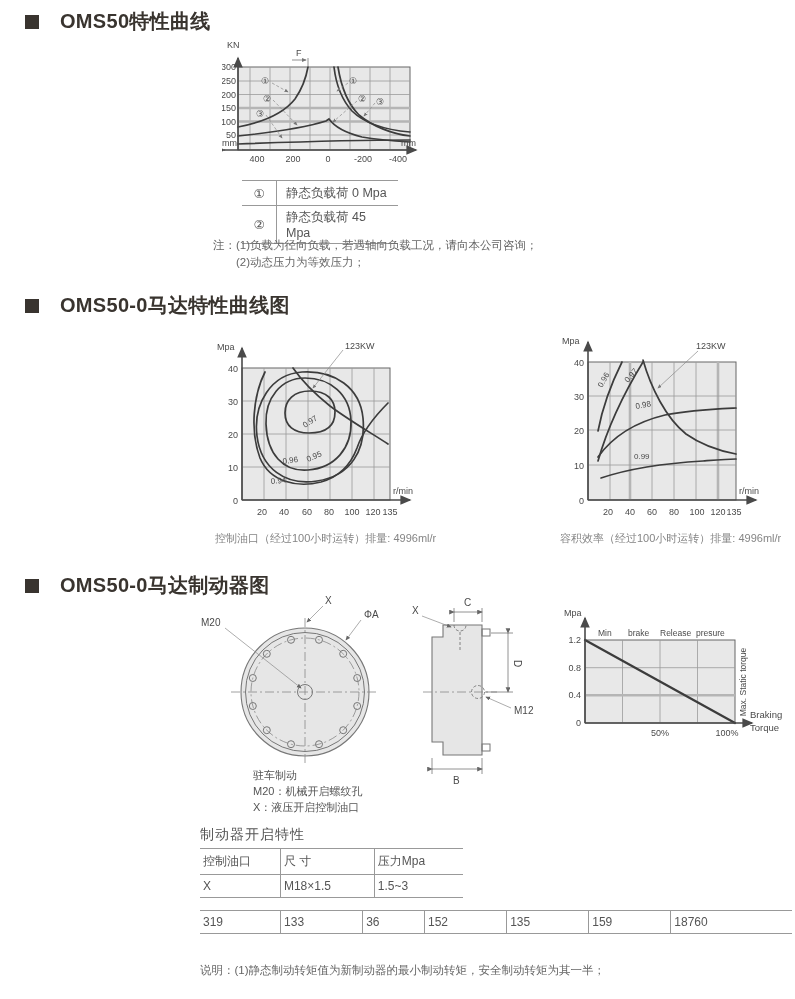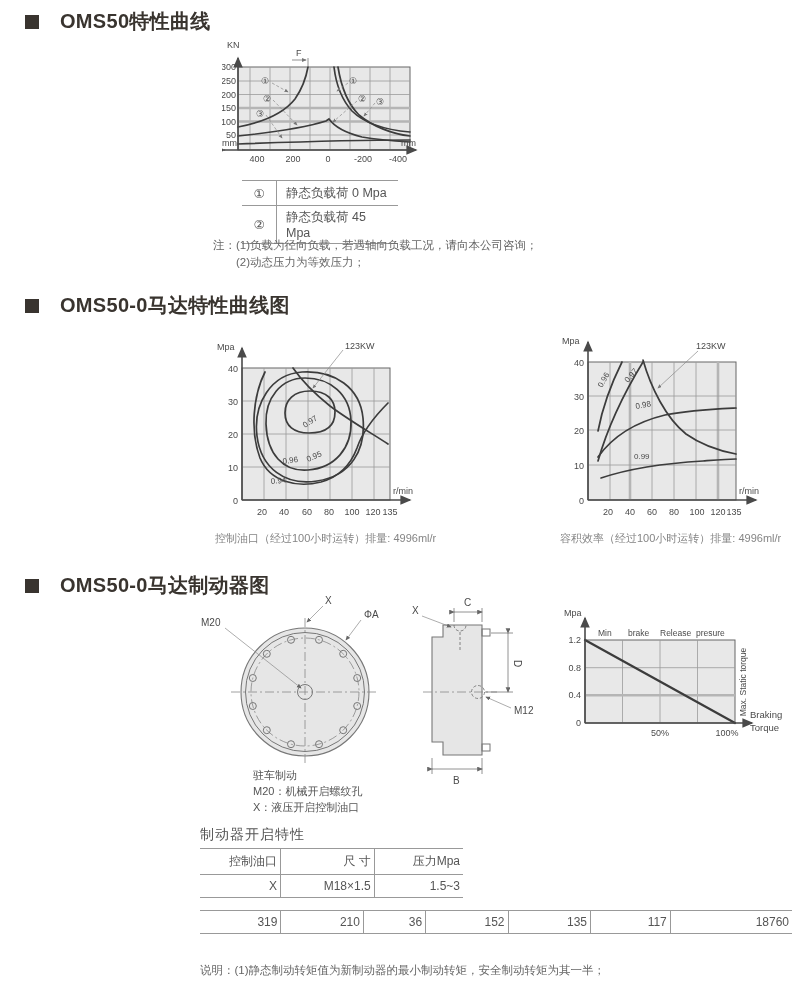--- a/index.html
+++ b/index.html
@@ -14,21 +14,21 @@
 .cap{font-size:11px;color:#858585}
 .note{font-size:11.5px;color:#666;line-height:1.5;display:flex}
 .note .lbl{white-space:nowrap}
 .smalltxt{font-size:11px;color:#555;line-height:1.45}
 .thead{font-size:14px;color:#555;letter-spacing:1px}
 table{border-collapse:collapse;color:#555}
 .ltab{font-size:12.5px}
 .ltab td{border-bottom:1px solid #999;padding:3px 9px;height:18px}
 .ltab tr:first-child td{border-top:1px solid #999}
 .ltab td.c1{border-right:1px solid #999;text-align:center;width:22px;padding:3px 6px}
-.otab,.dtab{font-size:12px;text-align:right}
+.otab,.dtab{font-size:12px;text-align:left}
 .otab td,.dtab td{border-bottom:1px solid #999;border-right:1px solid #999;padding:4px 3px;height:14px}
 .otab td:last-child,.dtab td:last-child{border-right:none}
 .otab tr:first-child td,.dtab tr:first-child td{border-top:1px solid #999}
 .gridline{stroke:#9a9a9a;stroke-width:0.8}
 .gridthick{stroke:#b5b5b5;stroke-width:2.6}
 .pframe{fill:#e8e8e8;stroke:#666;stroke-width:1}
 .curve{fill:none;stroke:#3c3c3c;stroke-width:1.7;stroke-linecap:round}
 .axis{stroke:#4a4a4a;stroke-width:1.6}
 .leader{stroke:#8a8a8a;stroke-width:0.7}
 .dashlead{stroke:#8a8a8a;stroke-width:0.7;stroke-dasharray:3 2}
@@ -396,25 +396,25 @@
     <td>M18×1.5</td>
     <td>1.5~3</td>
   </tr>
 </tbody>
   </table>
 
 <table class="abs dtab" style="left:200px;top:910px;width:592px">
   <tbody>
   <tr>
     <td>319</td>
-    <td>210</td>
+    <td>133</td>
     <td>36</td>
     <td>152</td>
     <td>135</td>
-    <td>117</td>
+    <td>159</td>
     <td>18760</td>
   </tr>
 </tbody>
   </table>
 
 <div class="abs note" style="left:200px;top:962px;width:590px">
   <span class="lbl">说明：</span>
   <span>
     <span>(1)静态制动转矩值为新制动器的最小制动转矩，安全制动转矩为其一半；</span><br>
   </span>

